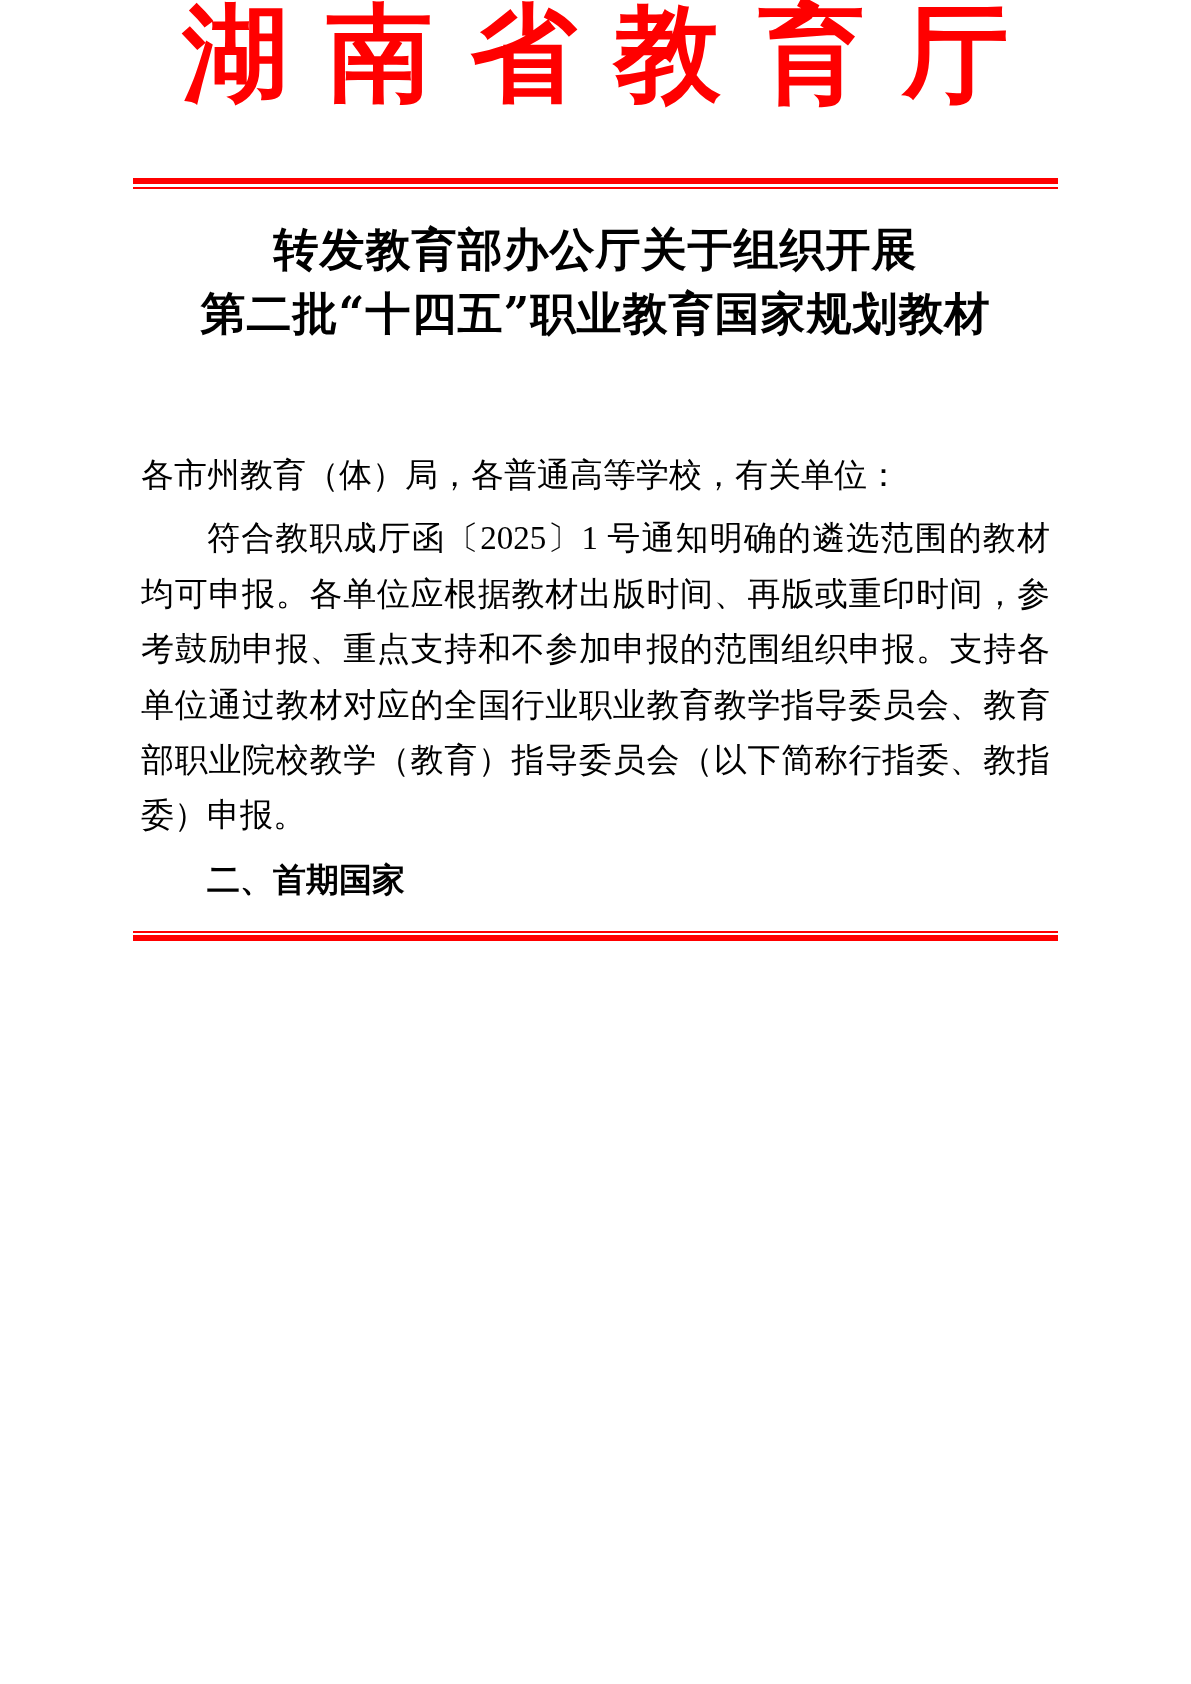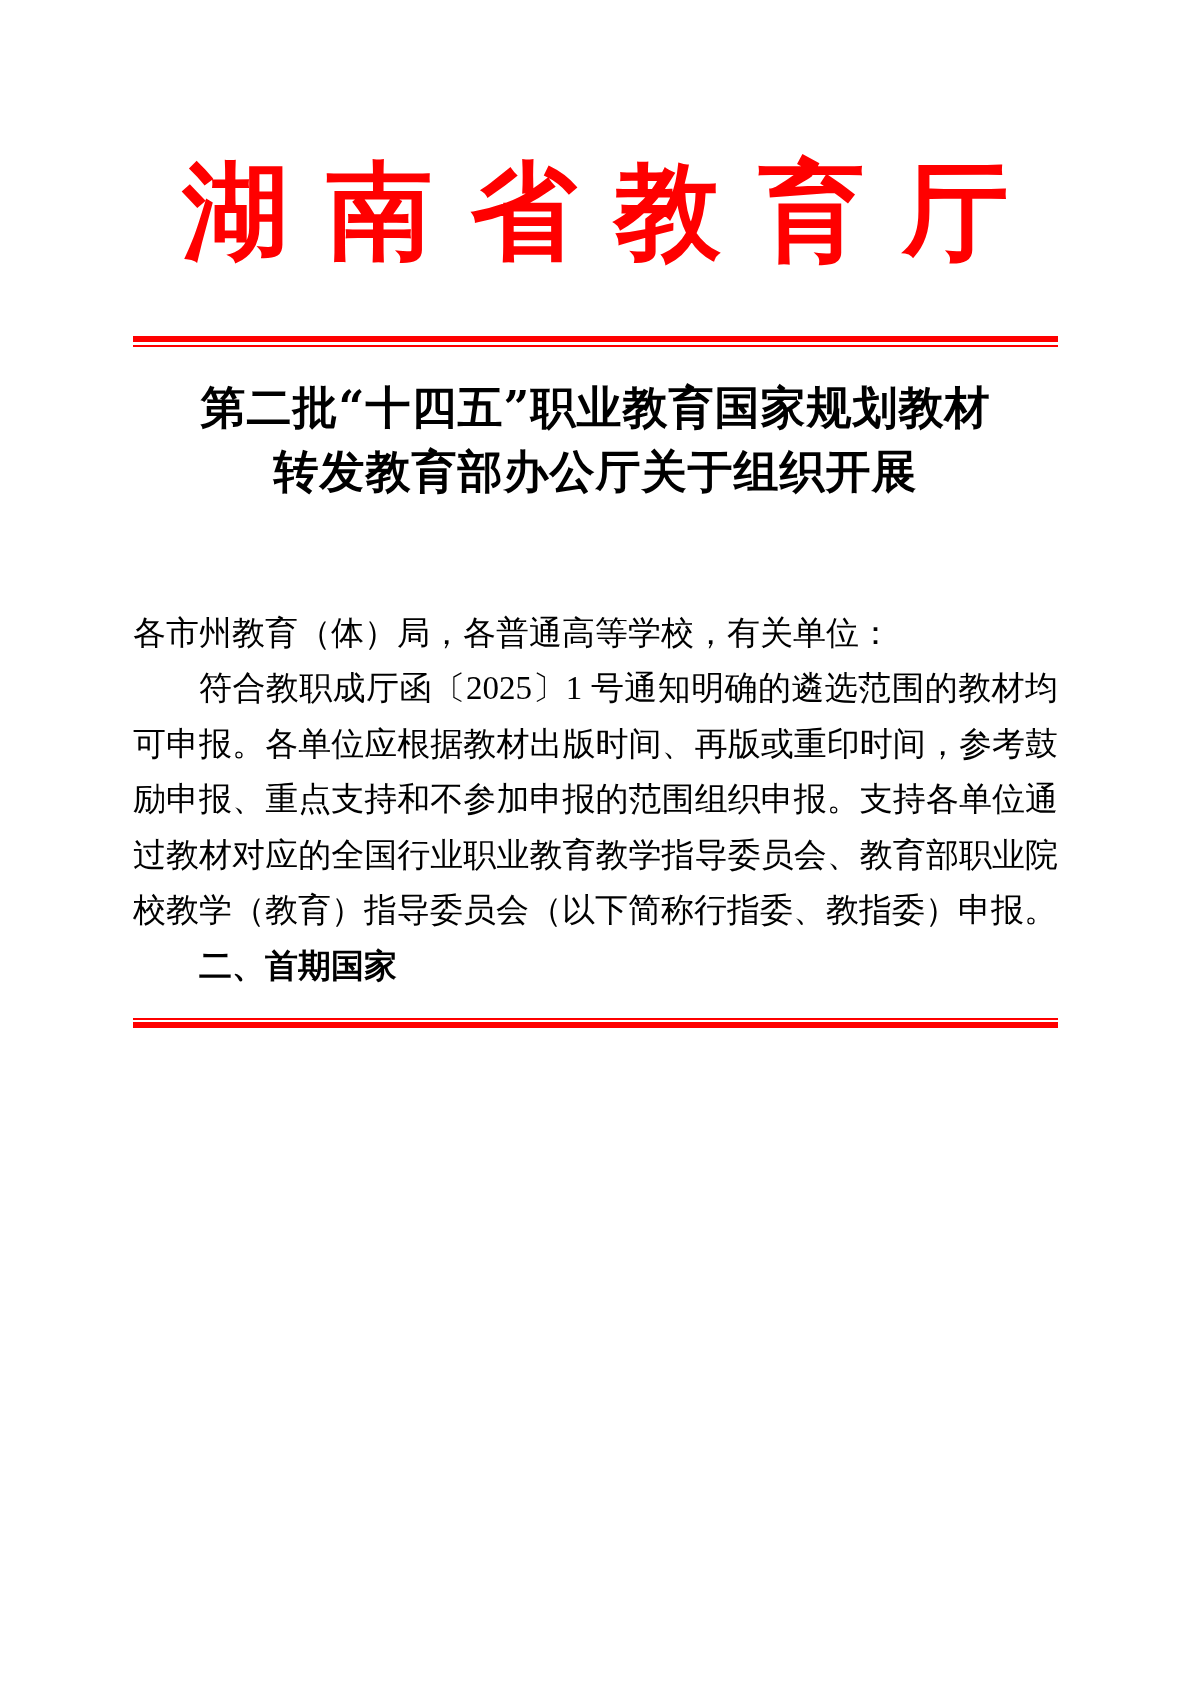--- a/index.html
+++ b/index.html
@@ -11,21 +11,20 @@
     position: relative;
     width: 1191px;
     height: 1684px;
     background: #ffffff;
     overflow: hidden;
     font-family: "Liberation Serif", serif;
     margin: 0 auto;
   }
   
   .agency {
-    padding-top: 158px;
     padding-left: 38px; 
     text-align: center;
     font-family: "DejaVu Serif", "Liberation Serif", serif;
     font-weight: bold;
     font-size: 106px;
     line-height: 106px;
     letter-spacing: 38px;
     white-space: nowrap;
     color: var(--accent, #ff0000);
   }
@@ -50,21 +49,21 @@
   }
   
   .content {
     width: 925px;
     margin: 102px auto 0;
     font-size: 33px;
     line-height: 55.4px;
     text-align: justify;
     color: #000000;
   }
-  .content p { margin: 0; padding: 0; }
+  .content p { margin: 8px; padding: 0; }
   .salutation { text-indent: 0; }
   .para { text-indent: 2em; }
   .heading {
     text-indent: 2em;
     font-family: "DejaVu Sans", "Liberation Sans", sans-serif;
     font-weight: bold;
   }
 </style>
 </head>
 <body>
@@ -72,22 +71,22 @@
 <div class="page">
 
   <div class="agency">湖南省教育厅</div>
 
   <div class="rule rule-top">
     <div class="bar-thick"></div>
     <div class="bar-thin"></div>
   </div>
 
   <div class="doc-title">
+    <div>转发教育部办公厅关于组织开展</div>
     <div>第二批“十四五”职业教育国家规划教材</div>
-    <div>转发教育部办公厅关于组织开展</div>
   </div>
 
   <div class="content">
     <p class="salutation">各市州教育（体）局，各普通高等学校，有关单位：</p>
     <p class="para">符合教职成厅函〔2025〕1 号通知明确的遴选范围的教材均可申报。各单位应根据教材出版时间、再版或重印时间，参考鼓励申报、重点支持和不参加申报的范围组织申报。支持各单位通过教材对应的全国行业职业教育教学指导委员会、教育部职业院校教学（教育）指导委员会（以下简称行指委、教指委）申报。</p>
     <p class="heading">二、首期国家</p>
   </div>
 
   <div class="rule rule-bottom">
     <div class="bar-thin"></div>

